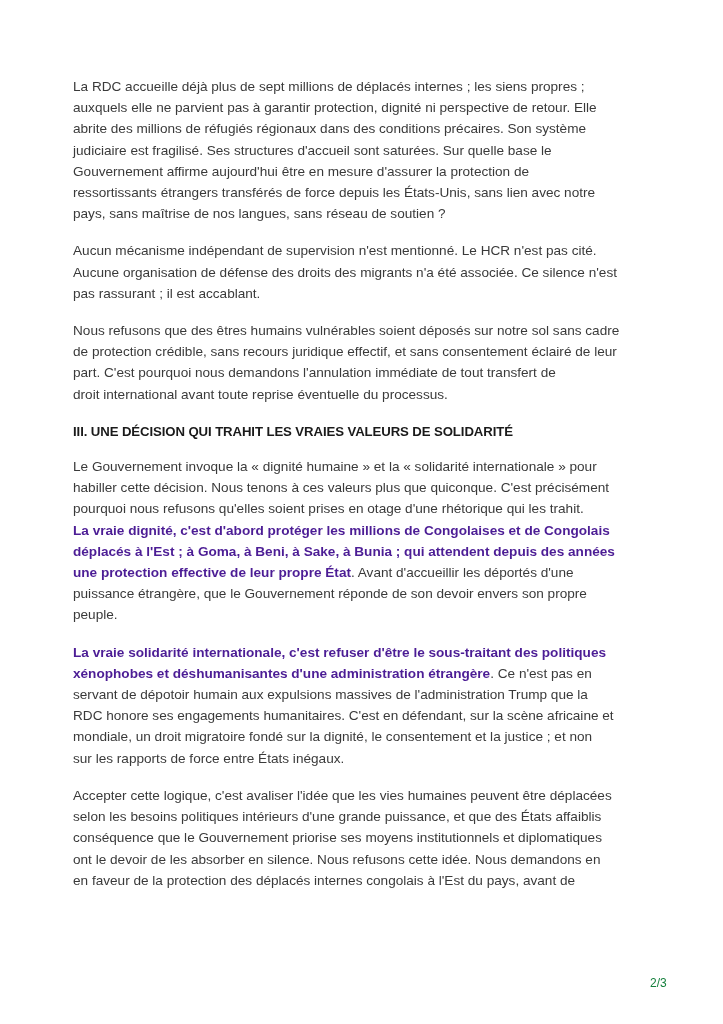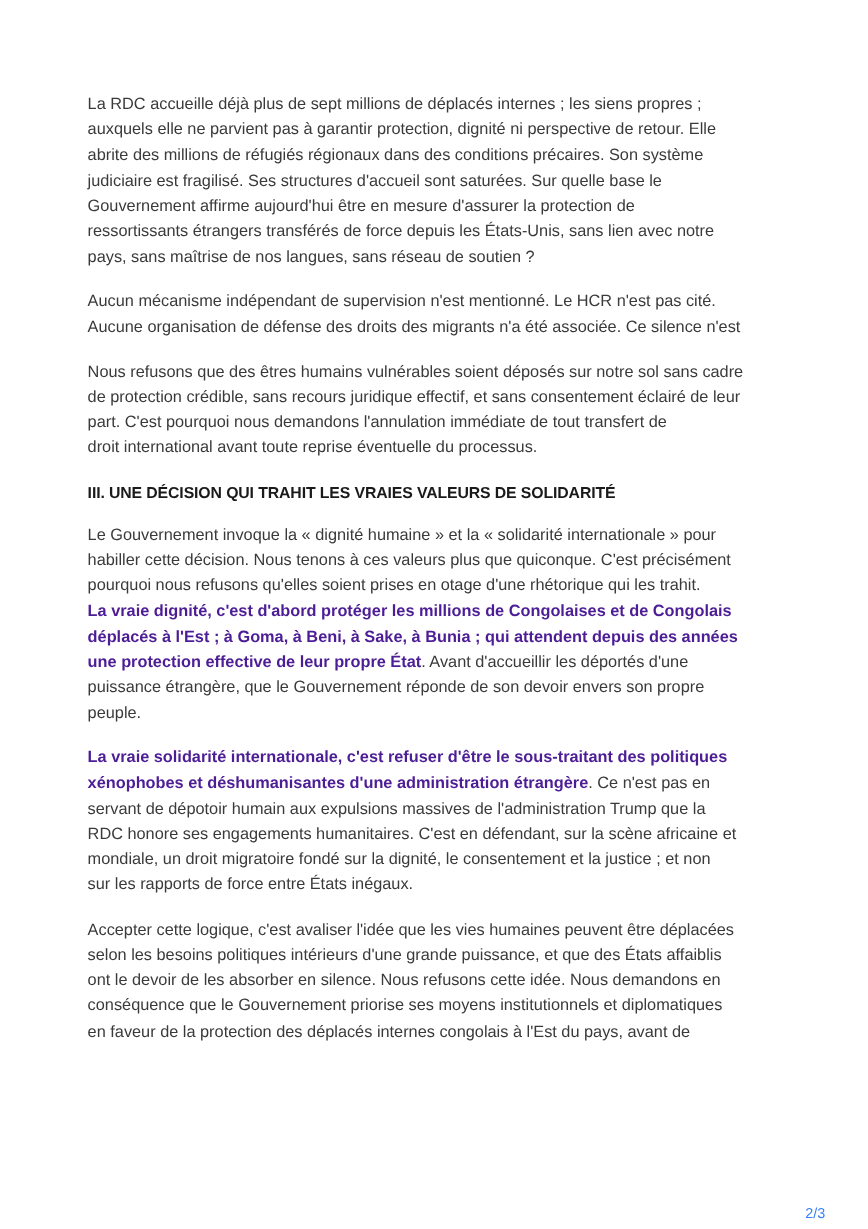--- a/index.html
+++ b/index.html
@@ -10,44 +10,44 @@
     font-size: 13.6px; line-height: 21.2px; color: #3a3a3a;
   }
   .para { margin: 0 0 16px 0; }
   .line { display: block; white-space: nowrap; }
   .b { font-weight: bold; color: #4c1d95; }
   .heading {
     margin: 0 0 14px 0; font-weight: bold; color: #1a1a1a;
     font-size: 13.2px; letter-spacing: -0.1px; white-space: nowrap;
   }
   .pagenum {
-    position: absolute; left: 671px; top: 976px;
+    position: absolute; left: 650px; top: 976px;
     font-family: "Liberation Sans", sans-serif; font-size: 12px;
-    color: #3b82f6;
-    margin-top: 28px;
+    color: #15803d;
   }
 </style>
 </head>
 <body>
 
 <div class="page">
 
   <p class="para">
     <span class="line">La RDC accueille déjà plus de sept millions de déplacés internes ; les siens propres ;</span>
     <span class="line">auxquels elle ne parvient pas à garantir protection, dignité ni perspective de retour. Elle</span>
     <span class="line">abrite des millions de réfugiés régionaux dans des conditions précaires. Son système</span>
     <span class="line">judiciaire est fragilisé. Ses structures d'accueil sont saturées. Sur quelle base le</span>
     <span class="line">Gouvernement affirme aujourd'hui être en mesure d'assurer la protection de</span>
     <span class="line">ressortissants étrangers transférés de force depuis les États-Unis, sans lien avec notre</span>
     <span class="line">pays, sans maîtrise de nos langues, sans réseau de soutien ?</span>
   </p>
 
   <p class="para">
     <span class="line">Aucun mécanisme indépendant de supervision n'est mentionné. Le HCR n'est pas cité.</span>
     <span class="line">Aucune organisation de défense des droits des migrants n'a été associée. Ce silence n'est</span>
+    <span class="line">pas rassurant ; il est accablant.</span>
   </p>
 
   <p class="para">
     <span class="line">Nous refusons que des êtres humains vulnérables soient déposés sur notre sol sans cadre</span>
     <span class="line">de protection crédible, sans recours juridique effectif, et sans consentement éclairé de leur</span>
     <span class="line">part. C'est pourquoi nous demandons l'annulation immédiate de tout transfert de</span>
     <span class="line">droit international avant toute reprise éventuelle du processus.</span>
   </p>
 
   <h2 class="heading">III. UNE DÉCISION QUI TRAHIT LES VRAIES VALEURS DE SOLIDARITÉ</h2>
@@ -68,19 +68,19 @@
     <span class="line"><span class="b">xénophobes et déshumanisantes d'une administration étrangère</span><span>. Ce n'est pas en</span></span>
     <span class="line">servant de dépotoir humain aux expulsions massives de l'administration Trump que la</span>
     <span class="line">RDC honore ses engagements humanitaires. C'est en défendant, sur la scène africaine et</span>
     <span class="line">mondiale, un droit migratoire fondé sur la dignité, le consentement et la justice ; et non</span>
     <span class="line">sur les rapports de force entre États inégaux.</span>
   </p>
 
   <p class="para">
     <span class="line">Accepter cette logique, c'est avaliser l'idée que les vies humaines peuvent être déplacées</span>
     <span class="line">selon les besoins politiques intérieurs d'une grande puissance, et que des États affaiblis</span>
+    <span class="line">conséquence que le Gouvernement priorise ses moyens institutionnels et diplomatiques</span>
     <span class="line">ont le devoir de les absorber en silence. Nous refusons cette idée. Nous demandons en</span>
-    <span class="line">conséquence que le Gouvernement priorise ses moyens institutionnels et diplomatiques</span>
     <span class="line">en faveur de la protection des déplacés internes congolais à l'Est du pays, avant de</span>
   </p>
 </div>
 
 <div class="pagenum">2/3</div>
 
 </body></html>

